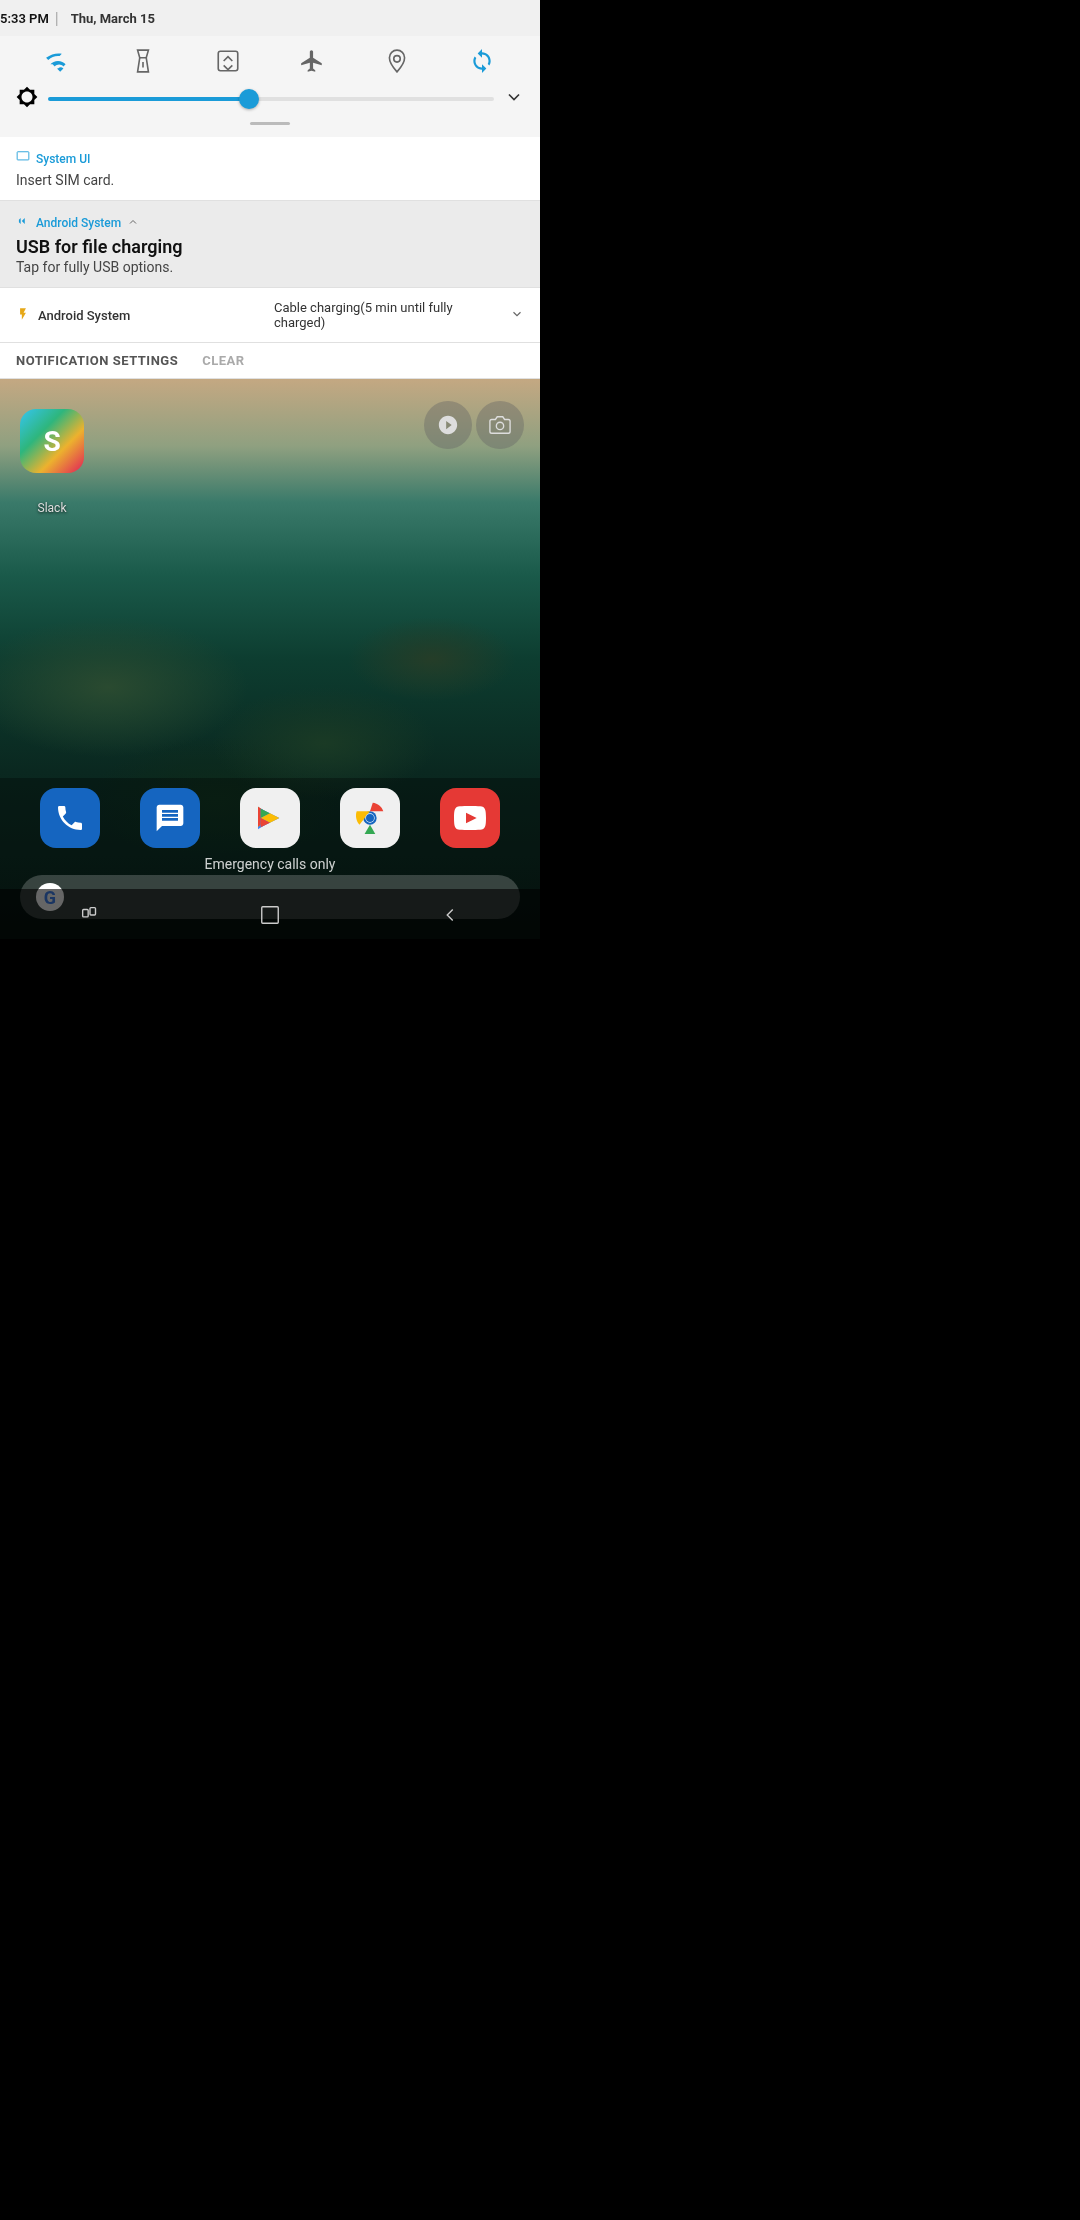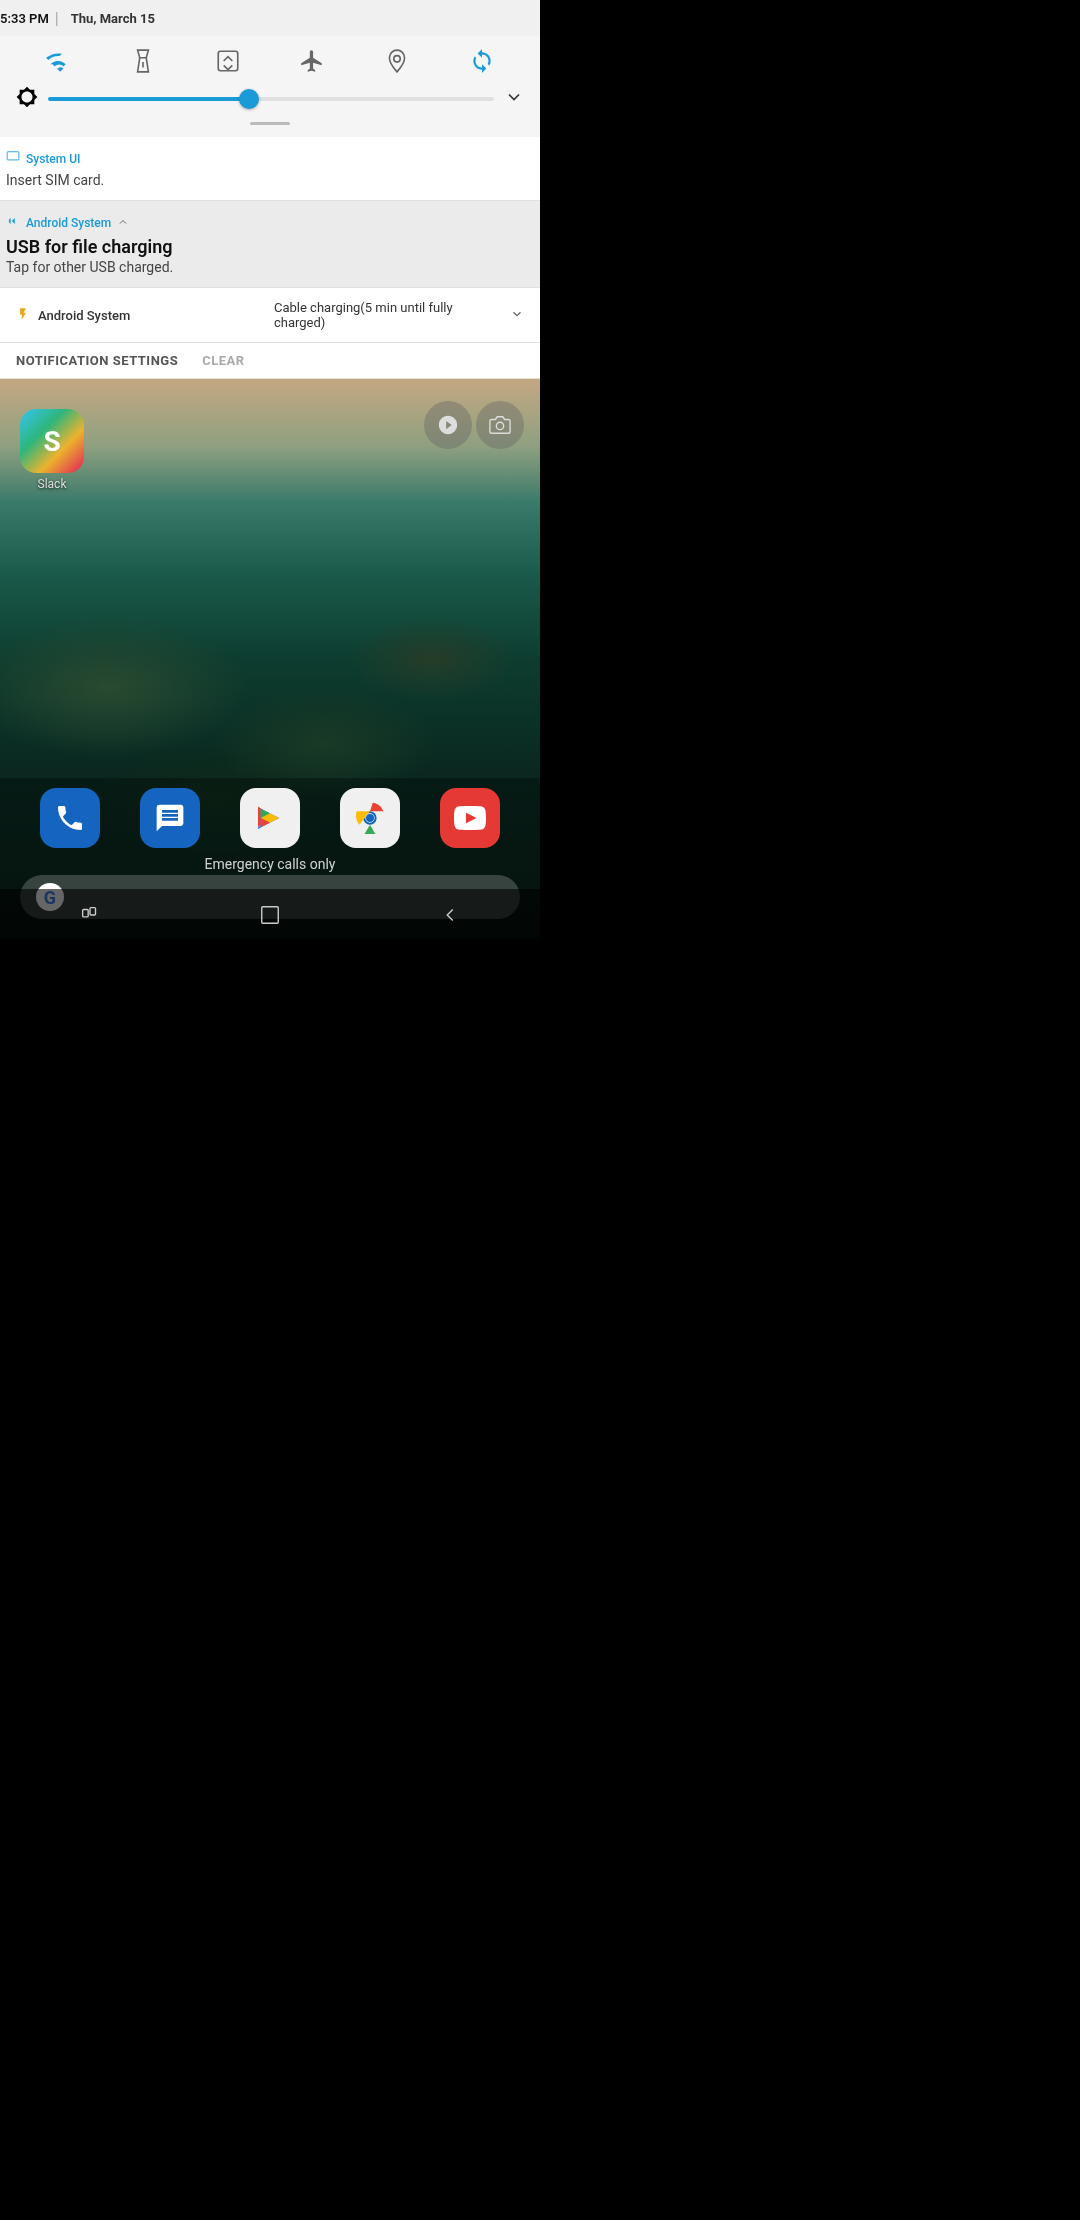--- a/index.html
+++ b/index.html
@@ -110,21 +110,21 @@
       width: 40px;
       height: 3px;
       background: #bbb;
       border-radius: 2px;
     }
 
     .notification-card {
       background: #fff;
       margin: 0;
       border-bottom: 1px solid #e0e0e0;
-      padding: 12px 6px;
+      padding: 12px 16px;
     }
     .notification-card.active-bg {
       background: #ebebeb;
     }
     .notif-header {
       display: flex;
       align-items: center;
       gap: 6px;
       margin-bottom: 4px;
     }
@@ -254,20 +254,21 @@
       font-weight: 700;
     }
     .slack-icon {
       background: linear-gradient(135deg, #36c5f0 0%, #2eb67d 35%, #ecb22e 65%, #e01e5a 100%);
       color: white;
     }
     .app-icon-label {
       font-size: 12px;
       color: #ddd;
       text-shadow: 0 1px 3px rgba(0,0,0,0.8);
+      margin-top: 24px;
     }
 
     
     .corner-icons {
       position: absolute;
       top: 22px;
       right: 16px;
       display: flex;
       gap: 4px;
     }
@@ -481,21 +482,21 @@
       </svg>
     </div>
     <span class="notif-app-name">Android System</span>
     <div class="notif-expand-icon">
       <svg viewBox="0 0 24 24" fill="none" stroke="currentColor" stroke-width="2" width="12" height="12">
         <polyline points="18 15 12 9 6 15"></polyline>
       </svg>
     </div>
   </div>
   <div class="notif-title">USB for file charging</div>
-  <div class="notif-body">Tap for other USB charged.</div>
+  <div class="notif-body">Tap for fully USB options.</div>
 </div>
 
 <div class="charging-notif">
   <div class="charging-icon">
     <svg viewBox="0 0 24 24" fill="currentColor" color="#e6a817">
       <path d="M7 2v11h3v9l7-12h-4l4-8z"></path>
     </svg>
   </div>
   <span class="charging-text" style="font-weight:500;color:#333;">Android System</span>
   <span class="charging-text">Cable charging(5 min until fully charged)</span>

